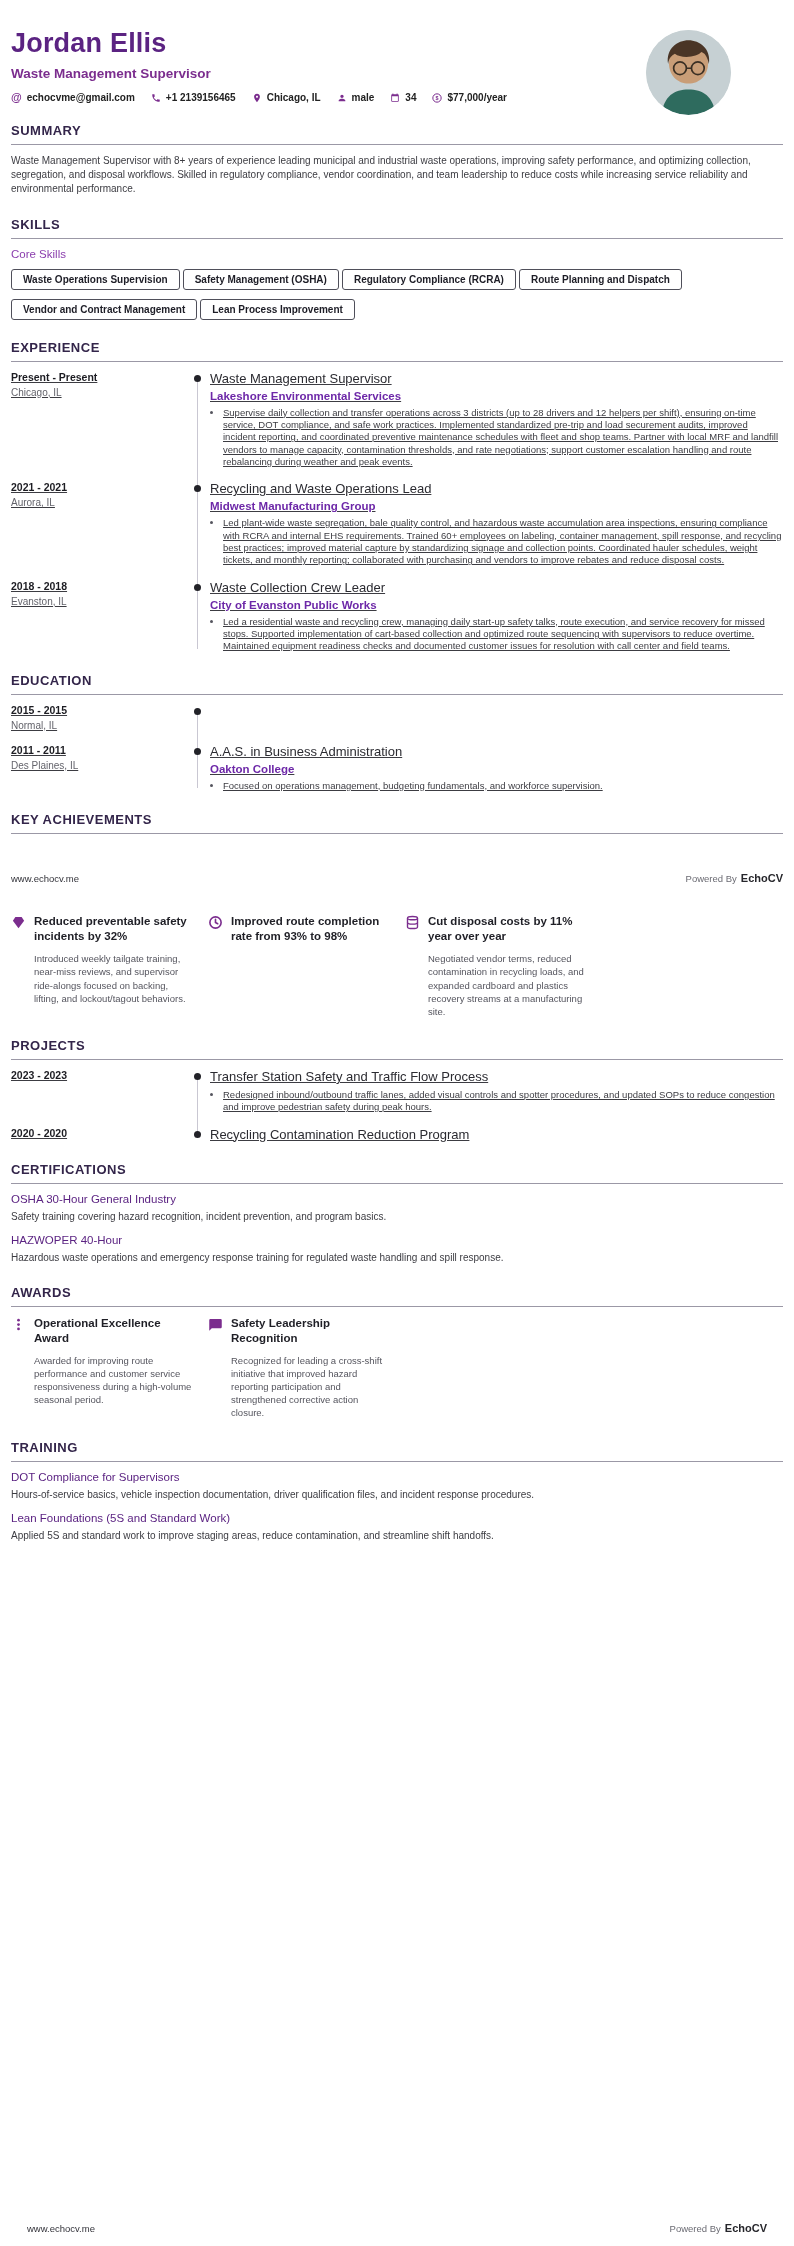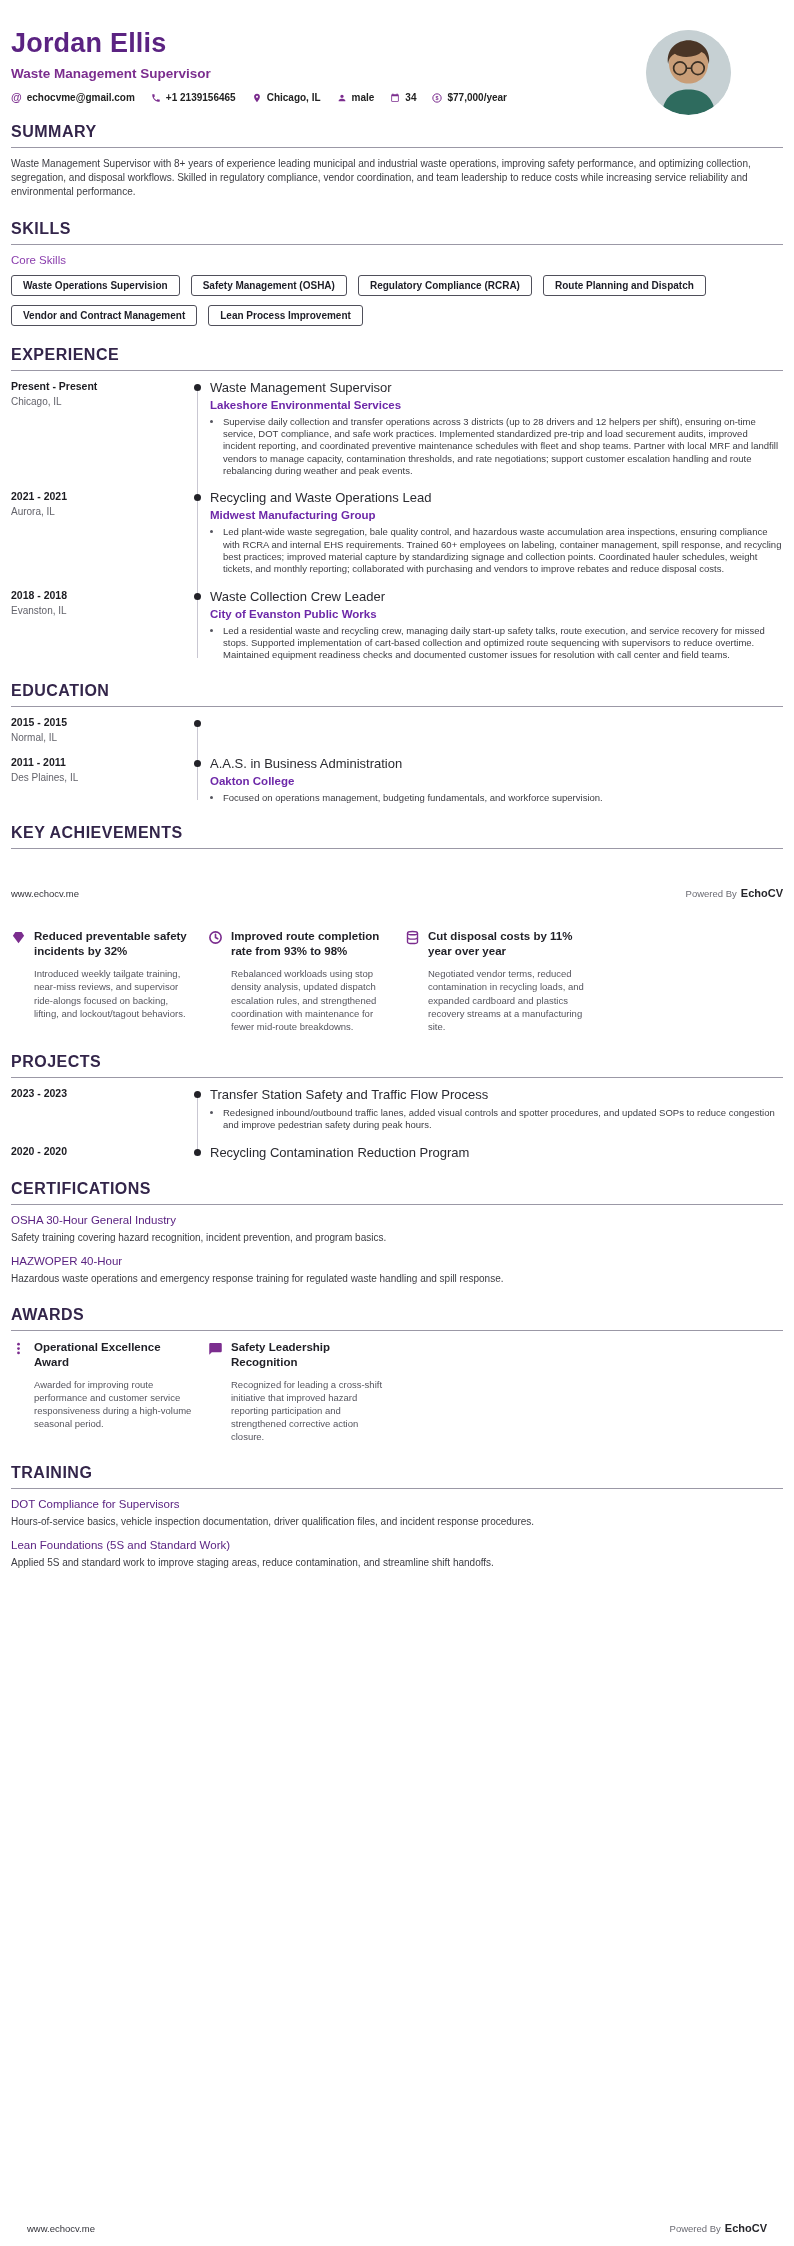--- a/index.html
+++ b/index.html
@@ -27,31 +27,31 @@
   .contacts{ display:flex; flex-wrap:wrap; gap:6px 16px; margin-top:11px; align-items:center; }
   .contact{ display:inline-flex; align-items:center; gap:5px; font-size:10px; font-weight:bold; color:#222; }
   .icon{ color:var(--purple-bright); display:inline-flex; align-items:center; }
   .cicon{ width:10px; height:10px; fill:currentColor; display:block; }
   .at-glyph{ font-size:11px; font-weight:bold; color:var(--purple-bright); line-height:1; }
   .avatar{ position:absolute; top:30px; right:63px; width:85px; height:85px; border-radius:50%; overflow:hidden; background:#cfd8da; }
   .avatar svg{ display:block; width:100%; height:100%; }
 
   
   .sec{ margin-top:20px; }
-  .sec-title{ font-size:16px; font-weight:bold; color:var(--heading); letter-spacing:.5px; padding-bottom:6px; border-bottom:1px solid var(--line); }
+  .sec-title{ font-size:13px; font-weight:bold; color:var(--heading); letter-spacing:.5px; padding-bottom:6px; border-bottom:1px solid var(--line); }
   .sec-body{ margin-top:9px; }
   .summary-text{ font-size:10px; line-height:1.42; color:var(--body); }
 
   
   .skills-label{ color:#8a3dad; font-size:11.5px; margin-bottom:9px; }
-  .chips{ display:flex; flex-wrap:wrap; gap:9px 11px; }
+  .chips{ display:flex; flex-wrap:wrap; gap:9px 3px; }
   .chip{ border:1.4px solid #4f4f5a; border-radius:3px; padding:4px 11px; font-size:10px; font-weight:bold; color:#1d1d26; background:#fff; }
 
   
-  .t-entries{ position:relative; }
+  .t-entries{ position:relative;text-decoration:underline; }
   .t-entries::before{ content:""; position:absolute; left:186px; top:5px; bottom:4px; width:1px; background:var(--tline); }
   .t-entry{ display:grid; grid-template-columns:186px 1fr; position:relative; }
   .t-entry + .t-entry{ margin-top:13px; }
   .t-dot{ position:absolute; left:183px; top:4px; width:7px; height:7px; border-radius:50%; background:#222228; }
   .t-left{ padding-right:14px; }
   .t-dates{ font-size:10.5px; font-weight:bold; color:#1c1c22; }
   .t-loc{ font-size:10px; color:var(--muted); margin-top:4px; }
   .t-body{ padding-left:13px; }
   .t-title{ font-size:13px; color:#2b2b31; }
   .t-company{ font-size:11.5px; font-weight:bold; color:var(--purple); margin-top:4px; }
@@ -281,21 +281,20 @@
         <div class="ach-desc">Introduced weekly tailgate training, near-miss reviews, and supervisor ride-alongs focused on backing, lifting, and lockout/tagout behaviors.</div>
       </div>
       <div class="ach-item">
         <span class="ach-icon">
           <svg viewBox="0 0 24 24">
               <circle cx="12" cy="12" r="9" fill="none" stroke="currentColor" stroke-width="2.6"></circle>
               <path d="M12 7v5l3.5 2" fill="none" stroke="currentColor" stroke-width="2.6" stroke-linecap="round"></path>
             </svg>
         </span>
         <div class="ach-title">Improved route completion rate from 93% to 98%</div>
-        <div class="ach-desc">Rebalanced workloads using stop density analysis, updated dispatch escalation rules, and strengthened coordination with maintenance for fewer mid-route breakdowns.</div>
       </div>
       <div class="ach-item">
         <span class="ach-icon">
           <svg viewBox="0 0 24 24">
               <g fill="none" stroke="currentColor" stroke-width="2.2">
                 <ellipse cx="12" cy="5" rx="8" ry="2.6"></ellipse>
                 <path d="M4 5v7c0 1.4 3.6 2.6 8 2.6s8-1.2 8-2.6V5"></path>
                 <path d="M4 12v7c0 1.4 3.6 2.6 8 2.6s8-1.2 8-2.6v-7"></path>
               </g>
             </svg>

